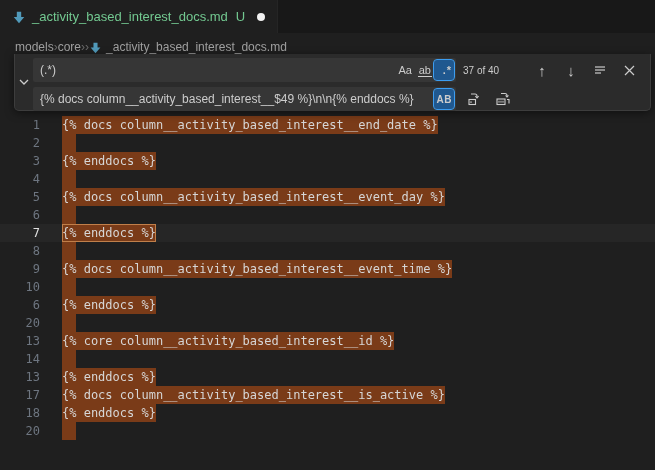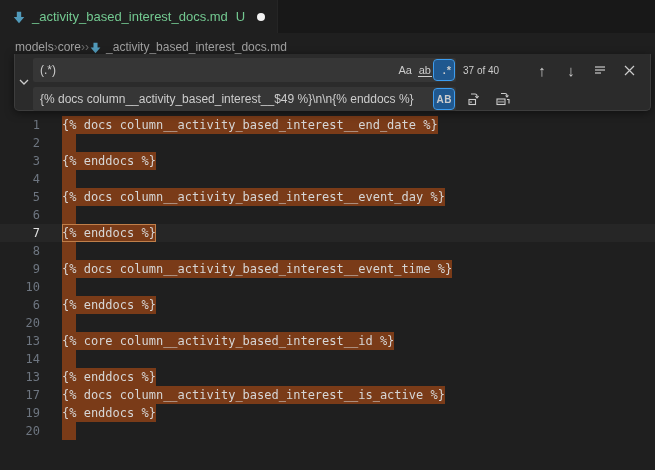--- a/index.html
+++ b/index.html
@@ -219,21 +219,21 @@
       </div>
       <div class="cline">
         <div class="ln">13</div>
         <div class="ctext"><span class="hl">{% enddocs %}</span></div>
       </div>
       <div class="cline">
         <div class="ln">17</div>
         <div class="ctext"><span class="hl">{% docs column__activity_based_interest__is_active %}</span></div>
       </div>
       <div class="cline">
-        <div class="ln">19</div>
+        <div class="ln">18</div>
         <div class="ctext"><span class="hl">{% enddocs %}</span></div>
       </div>
       <div class="cline">
         <div class="ln">20</div>
         <div class="ctext"><span class="stub"></span></div>
       </div>
     </div>
 </div>
 
 </body></html>

